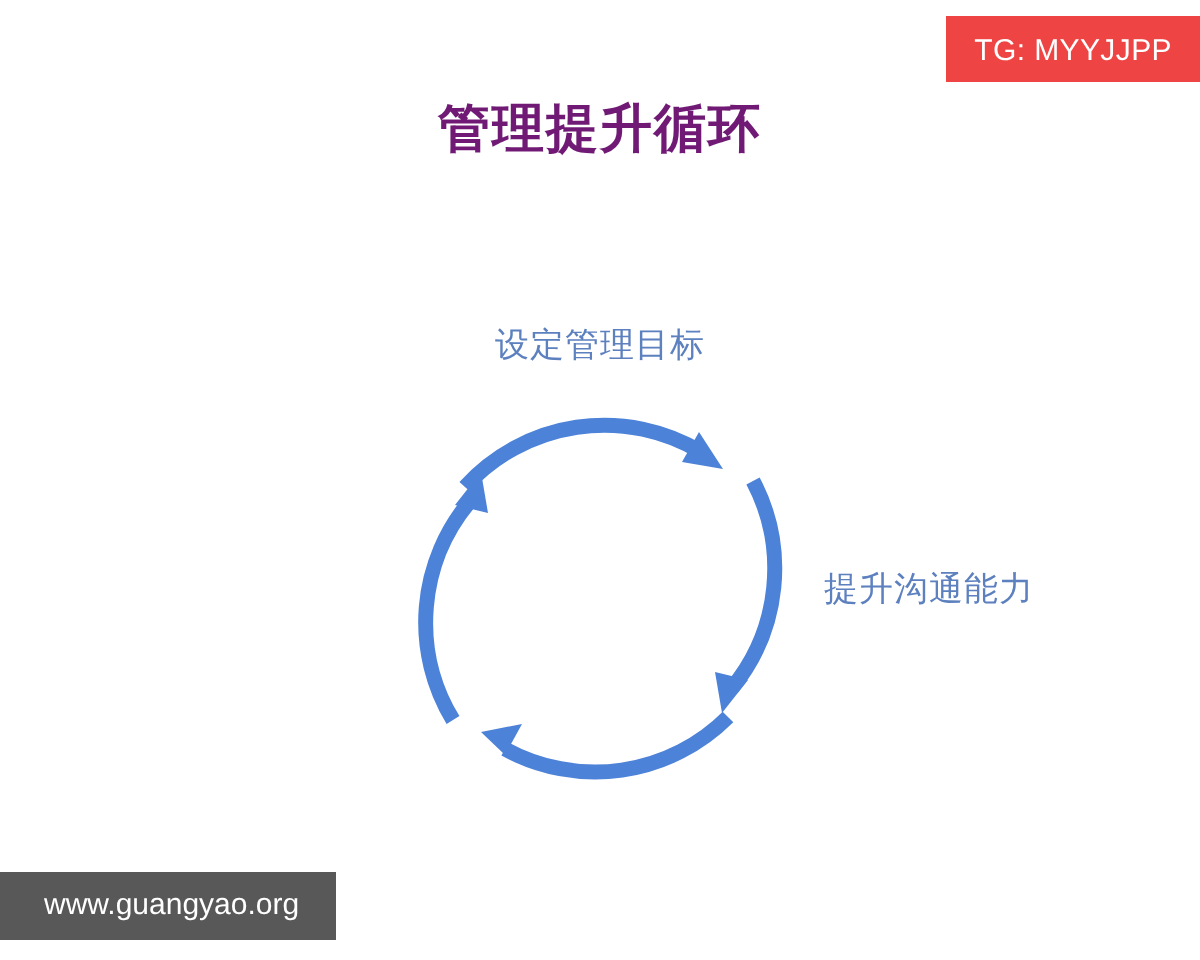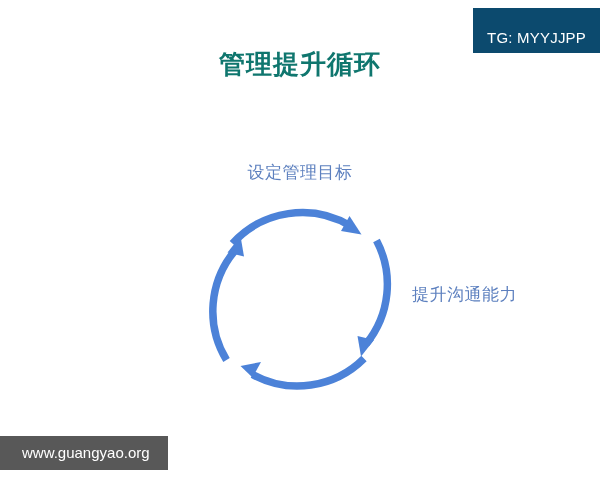--- a/index.html
+++ b/index.html
@@ -16,25 +16,25 @@
     height: 480px;
     background: #ffffff;
     overflow: hidden;
   }
 
   
   .tag-badge {
     position: absolute;
     top: 8px;
     right: 0;
-    background: #0c4a6e;
+    background: #ef4444;
     color: #ffffff;
     font-size: 15px;
     letter-spacing: 0.2px;
-    padding: 22px 14px 8px 14px;
+    padding: 10px 14px 8px 14px;
     line-height: 1;
     white-space: nowrap;
   }
 
   
   .wm-badge {
     position: absolute;
     left: 0;
     bottom: 10px;
     background: #585858;
@@ -47,21 +47,21 @@
 
   
   .title {
     position: absolute;
     top: 50px;
     left: 0;
     width: 600px;
     text-align: center;
     font-size: 26px;
     font-weight: 700;
-    color: #0f766e;
+    color: #701a75;
     letter-spacing: 1px;
     line-height: 1.1;
   }
 
   
   .diagram {
     position: absolute;
     left: 0;
     top: 0;
     width: 600px;

